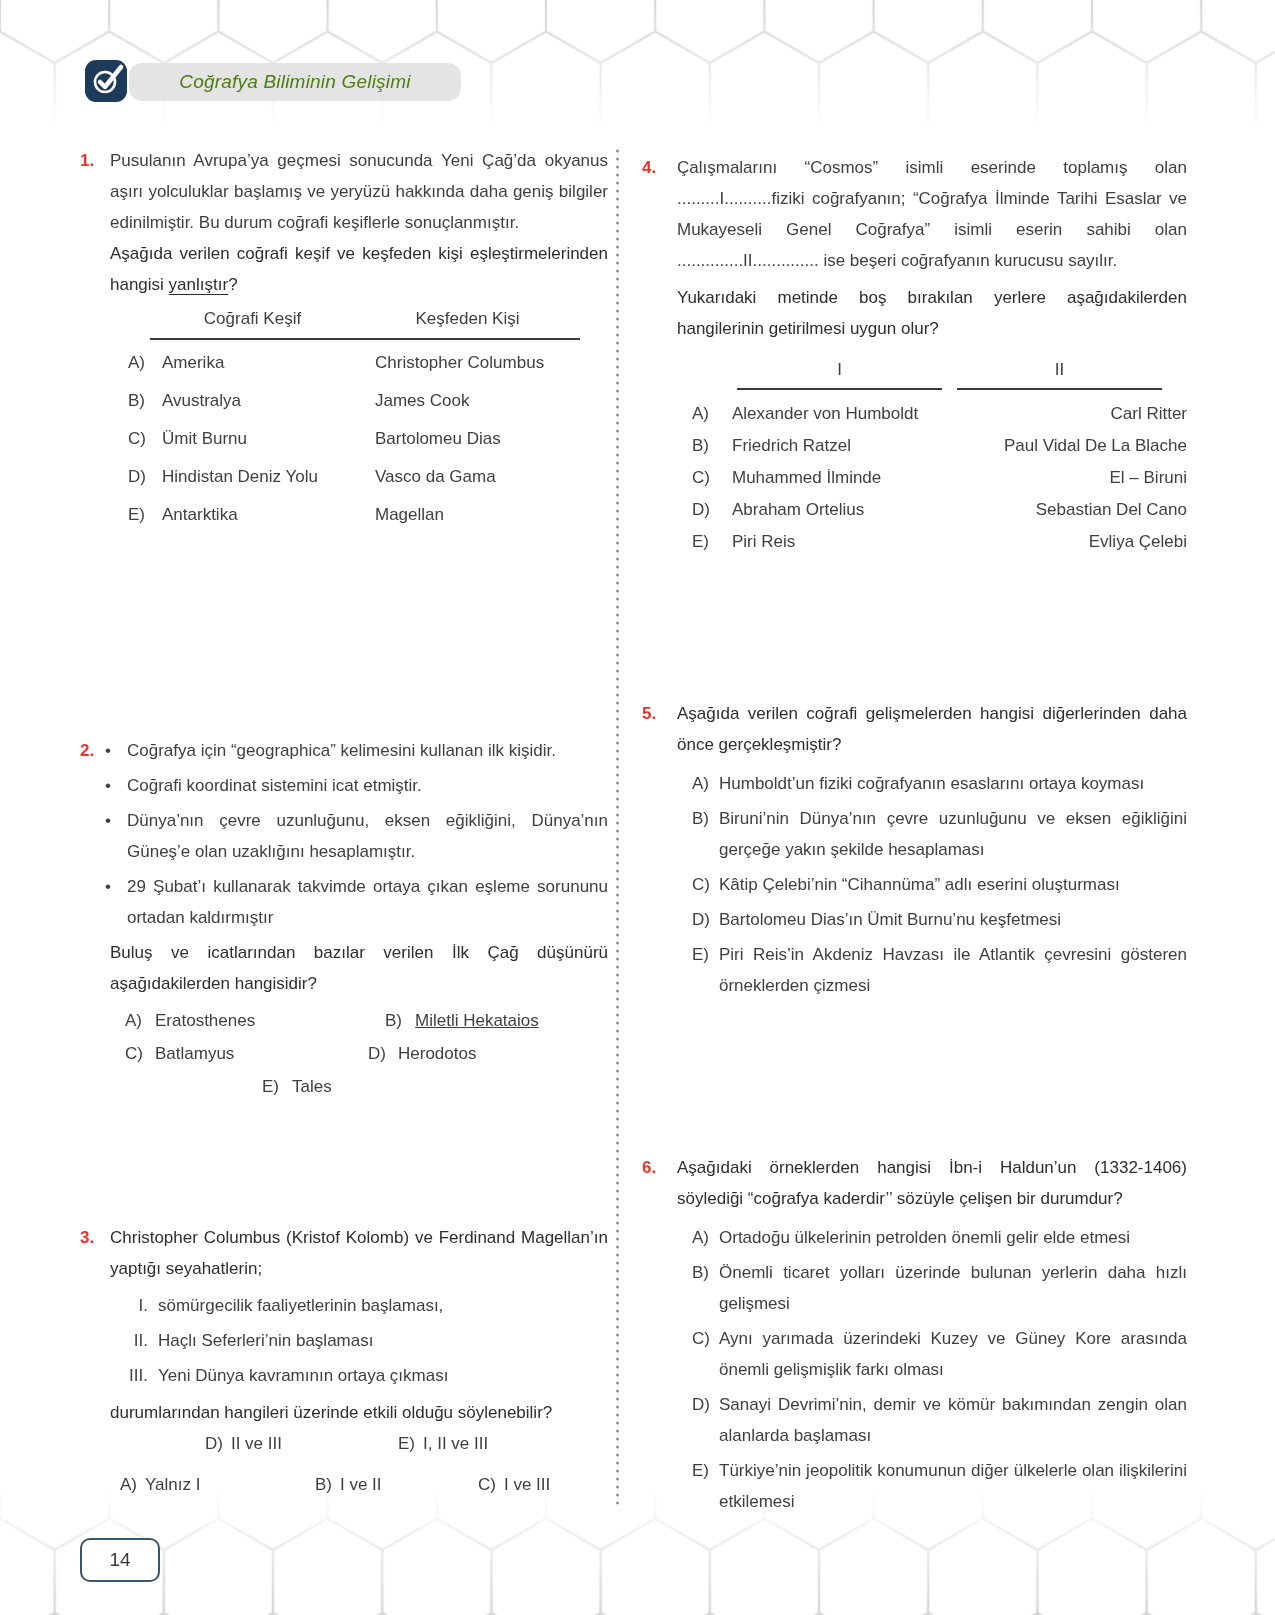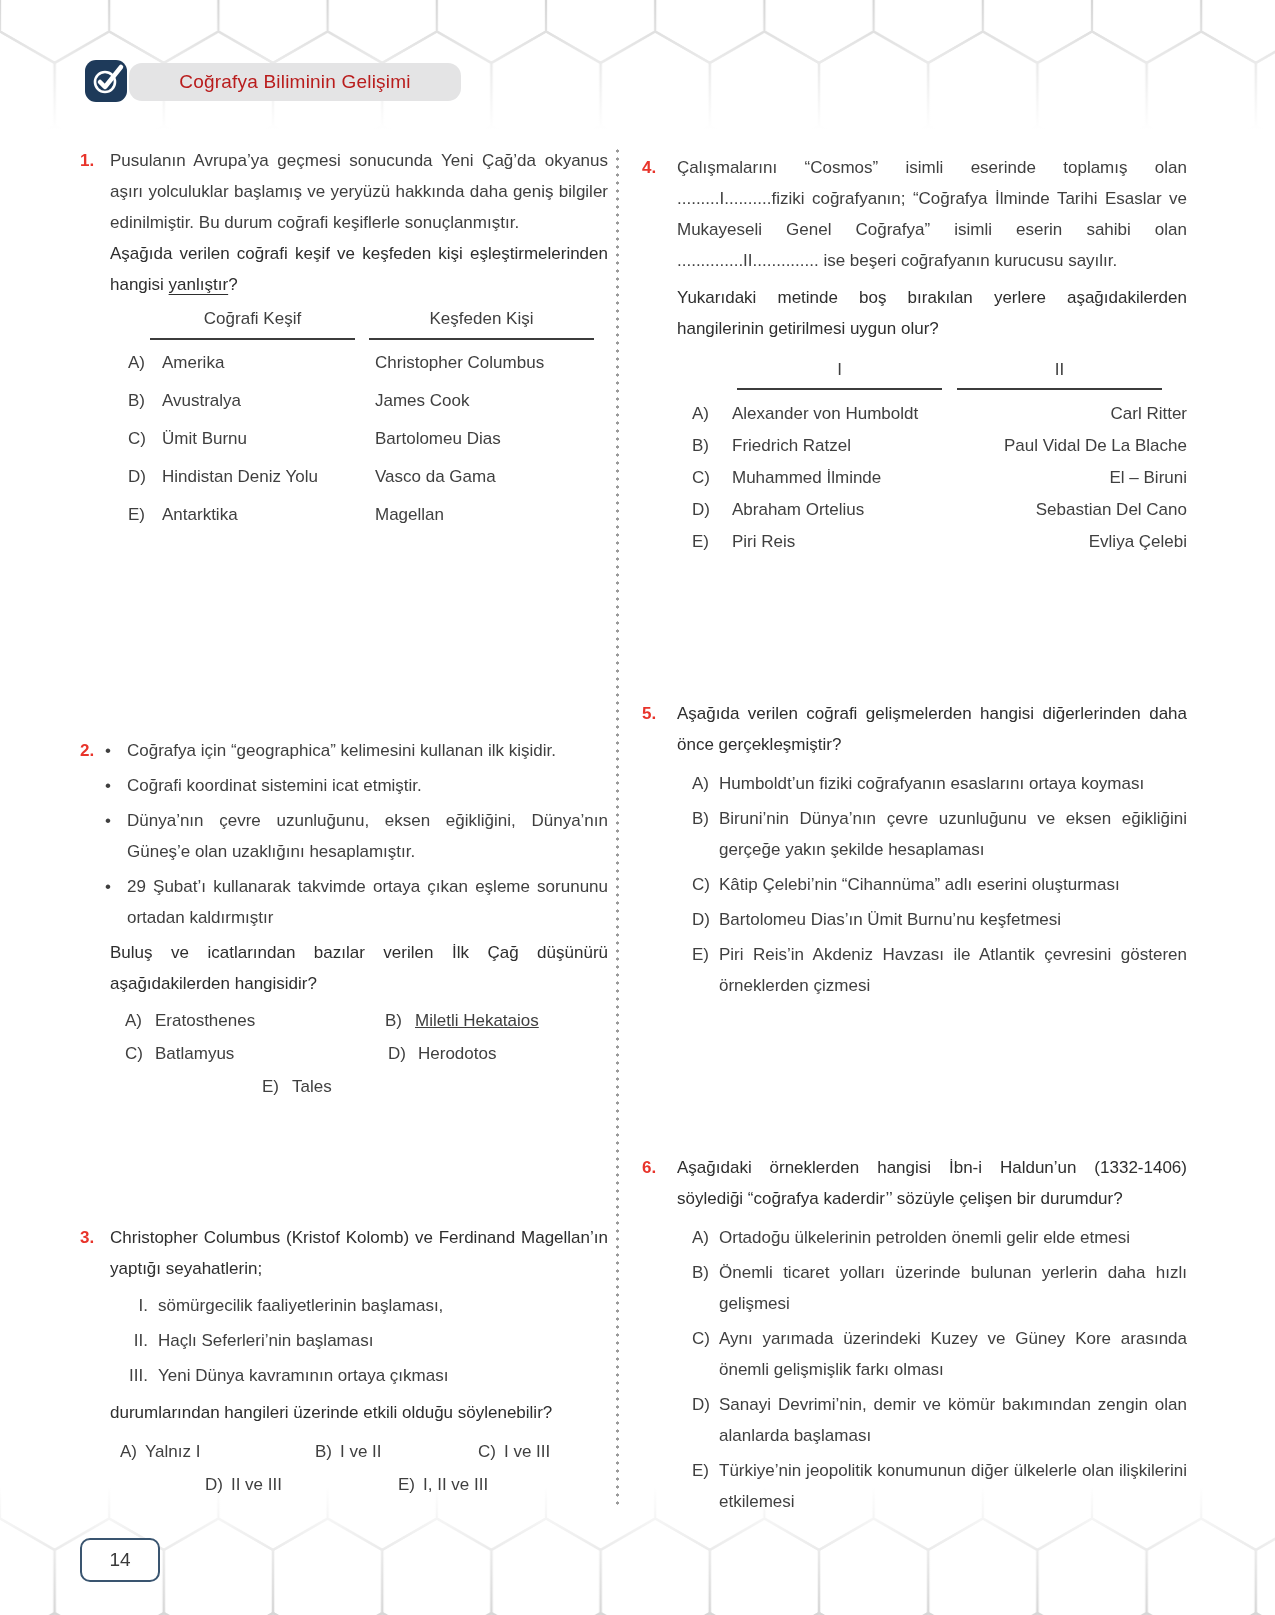--- a/index.html
+++ b/index.html
@@ -9,36 +9,36 @@
   .hexband{position:absolute;left:0;width:1275px;pointer-events:none;}
   .hex-top{top:0;height:130px;}
   .hex-bottom{top:1487px;height:128px;}
   .fade{position:absolute;left:0;width:1275px;pointer-events:none;}
   .fade-top{top:0;height:130px;background:linear-gradient(to bottom, rgba(255,255,255,0) 0%, rgba(255,255,255,.55) 55%, #ffffff 100%);}
   .fade-bottom{top:1487px;height:128px;background:linear-gradient(to top, rgba(255,255,255,0) 0%, rgba(255,255,255,.55) 55%, #ffffff 100%);}
   
   .hdr-icon{position:absolute;left:85px;top:60px;width:42px;height:42px;z-index:3;}
   .hdr-bar{position:absolute;left:129px;top:63px;width:332px;height:38px;background:#e4e4e5;
            border-radius:13px;z-index:2;display:flex;align-items:center;justify-content:center;}
-  .hdr-bar span{font-size:19px;color:#b91c1c;letter-spacing:.2px;}
+  .hdr-bar span{font-size:19px;color:#4d7c0f;letter-spacing:.2px;font-style:italic;}
   
   .divider{position:absolute;left:615px;top:148px;width:5px;height:1360px;z-index:1;
            background-image:radial-gradient(circle at 2.5px 3px, #9a9a9a 1.4px, rgba(0,0,0,0) 1.8px);
            background-size:5px 8px;background-repeat:repeat-y;}
   
   .q{position:absolute;z-index:2;font-size:17px;line-height:31px;}
   .qnum{position:absolute;left:0;top:0;font-weight:bold;color:#e8342b;}
   .qc-l{margin-left:30px;}
   .qc-r{margin-left:35px;}
   p{margin:0;}
   .just{text-align:justify;}
   .stem{font-weight:normal;color:#2e2e2e;}
   .ul{text-decoration:underline;text-underline-offset:4px;}
   
-  .thead1{display:flex;padding-left:40px;gap:14px;margin-top:3px;}
+  .thead1{display:flex;padding-left:40px;margin-top:3px;}
   .thead1 .hc{text-align:center;border-bottom:2px solid #3c3c3c;padding-bottom:4px;color:#3f3f3f;}
   .thead1 .hc1{width:205px;}
   .thead1 .hc2{width:225px;}
   .trow1{display:flex;padding-left:18px;margin-top:7px;margin-bottom:7px;}
   .trow1 .lab{width:34px;flex:none;}
   .trow1 .c1{width:213px;flex:none;}
   .trow1 .c2{flex:1;}
   
   .bul{display:flex;margin-bottom:4px;padding-left:25px;}
   .bdot{width:22px;flex:none;}
@@ -162,21 +162,21 @@
           <span class="bdot">•</span>
           <span class="btxt">29 Şubat’ı kullanarak takvimde ortaya çıkan eşleme sorununu ortadan kaldırmıştır</span>
         </div>
       <p class="stem just qc-l" style="margin-left:30px;">Buluş ve icatlarından bazılar verilen İlk Çağ düşünürü aşağıdakilerden hangisidir?</p>
       <div class="optrow2 mt6">
         <span class="o" style="left:45px;"><span class="olab">A)</span><span>Eratosthenes</span></span>
         <span class="o" style="left:305px;text-decoration:underline;"><span class="olab">B)</span><span>Miletli Hekataios</span></span>
       </div>
       <div class="optrow2">
         <span class="o" style="left:45px;"><span class="olab">C)</span><span>Batlamyus</span></span>
-        <span class="o" style="left:308px;"><span class="olab">D)</span><span>Herodotos</span></span>
+        <span class="o" style="left:288px;"><span class="olab">D)</span><span>Herodotos</span></span>
       </div>
       <div class="optrow2">
         <span class="o" style="left:182px;"><span class="olab">E)</span><span>Tales</span></span>
       </div>
     </div>
   </section>
 
   <section class="q" style="left:80px;top:1222px;width:528px;">
     <span class="qnum">3.</span>
     <div class="qc-l">
@@ -190,28 +190,28 @@
             <span class="rnum">II.</span>
             <span class="rtxt">Haçlı Seferleri’nin başlaması</span>
           </div>
         <div class="ritem">
             <span class="rnum">III.</span>
             <span class="rtxt">Yeni Dünya kavramının ortaya çıkması</span>
           </div>
       </div>
       <p class="stem just mt6">durumlarından hangileri üzerinde etkili olduğu söylenebilir?</p>
     </div>
+    <div class="optrow3">
+      <span class="o" style="left:125px;"><span class="olab3">D)</span><span>II ve III</span></span>
+      <span class="o" style="left:318px;"><span class="olab3">E)</span><span>I, II ve III</span></span>
+    </div>
     <div class="optrow3 mt8">
       <span class="o" style="left:40px;"><span class="olab3">A)</span><span>Yalnız I</span></span>
       <span class="o" style="left:235px;"><span class="olab3">B)</span><span>I ve II</span></span>
       <span class="o" style="left:398px;"><span class="olab3">C)</span><span>I ve III</span></span>
-    </div>
-    <div class="optrow3">
-      <span class="o" style="left:125px;"><span class="olab3">D)</span><span>II ve III</span></span>
-      <span class="o" style="left:318px;"><span class="olab3">E)</span><span>I, II ve III</span></span>
     </div>
   </section>
 
   <section class="q" style="left:642px;top:152px;width:545px;">
     <span class="qnum">4.</span>
     <div class="qc-r">
       <p class="just">Çalışmalarını “Cosmos” isimli eserinde toplamış olan .........I..........fiziki coğrafyanın; “Coğrafya İlminde Tarihi Esaslar ve Mukayeseli Genel Coğrafya” isimli eserin sahibi olan ..............II.............. ise beşeri coğrafyanın kurucusu sayılır.</p>
       <p class="stem just mt6">Yukarıdaki metinde boş bırakılan yerlere aşağıdakilerden hangilerinin getirilmesi uygun olur?</p>
       <div class="thead4 mt10">
         <span class="hc">I</span>

